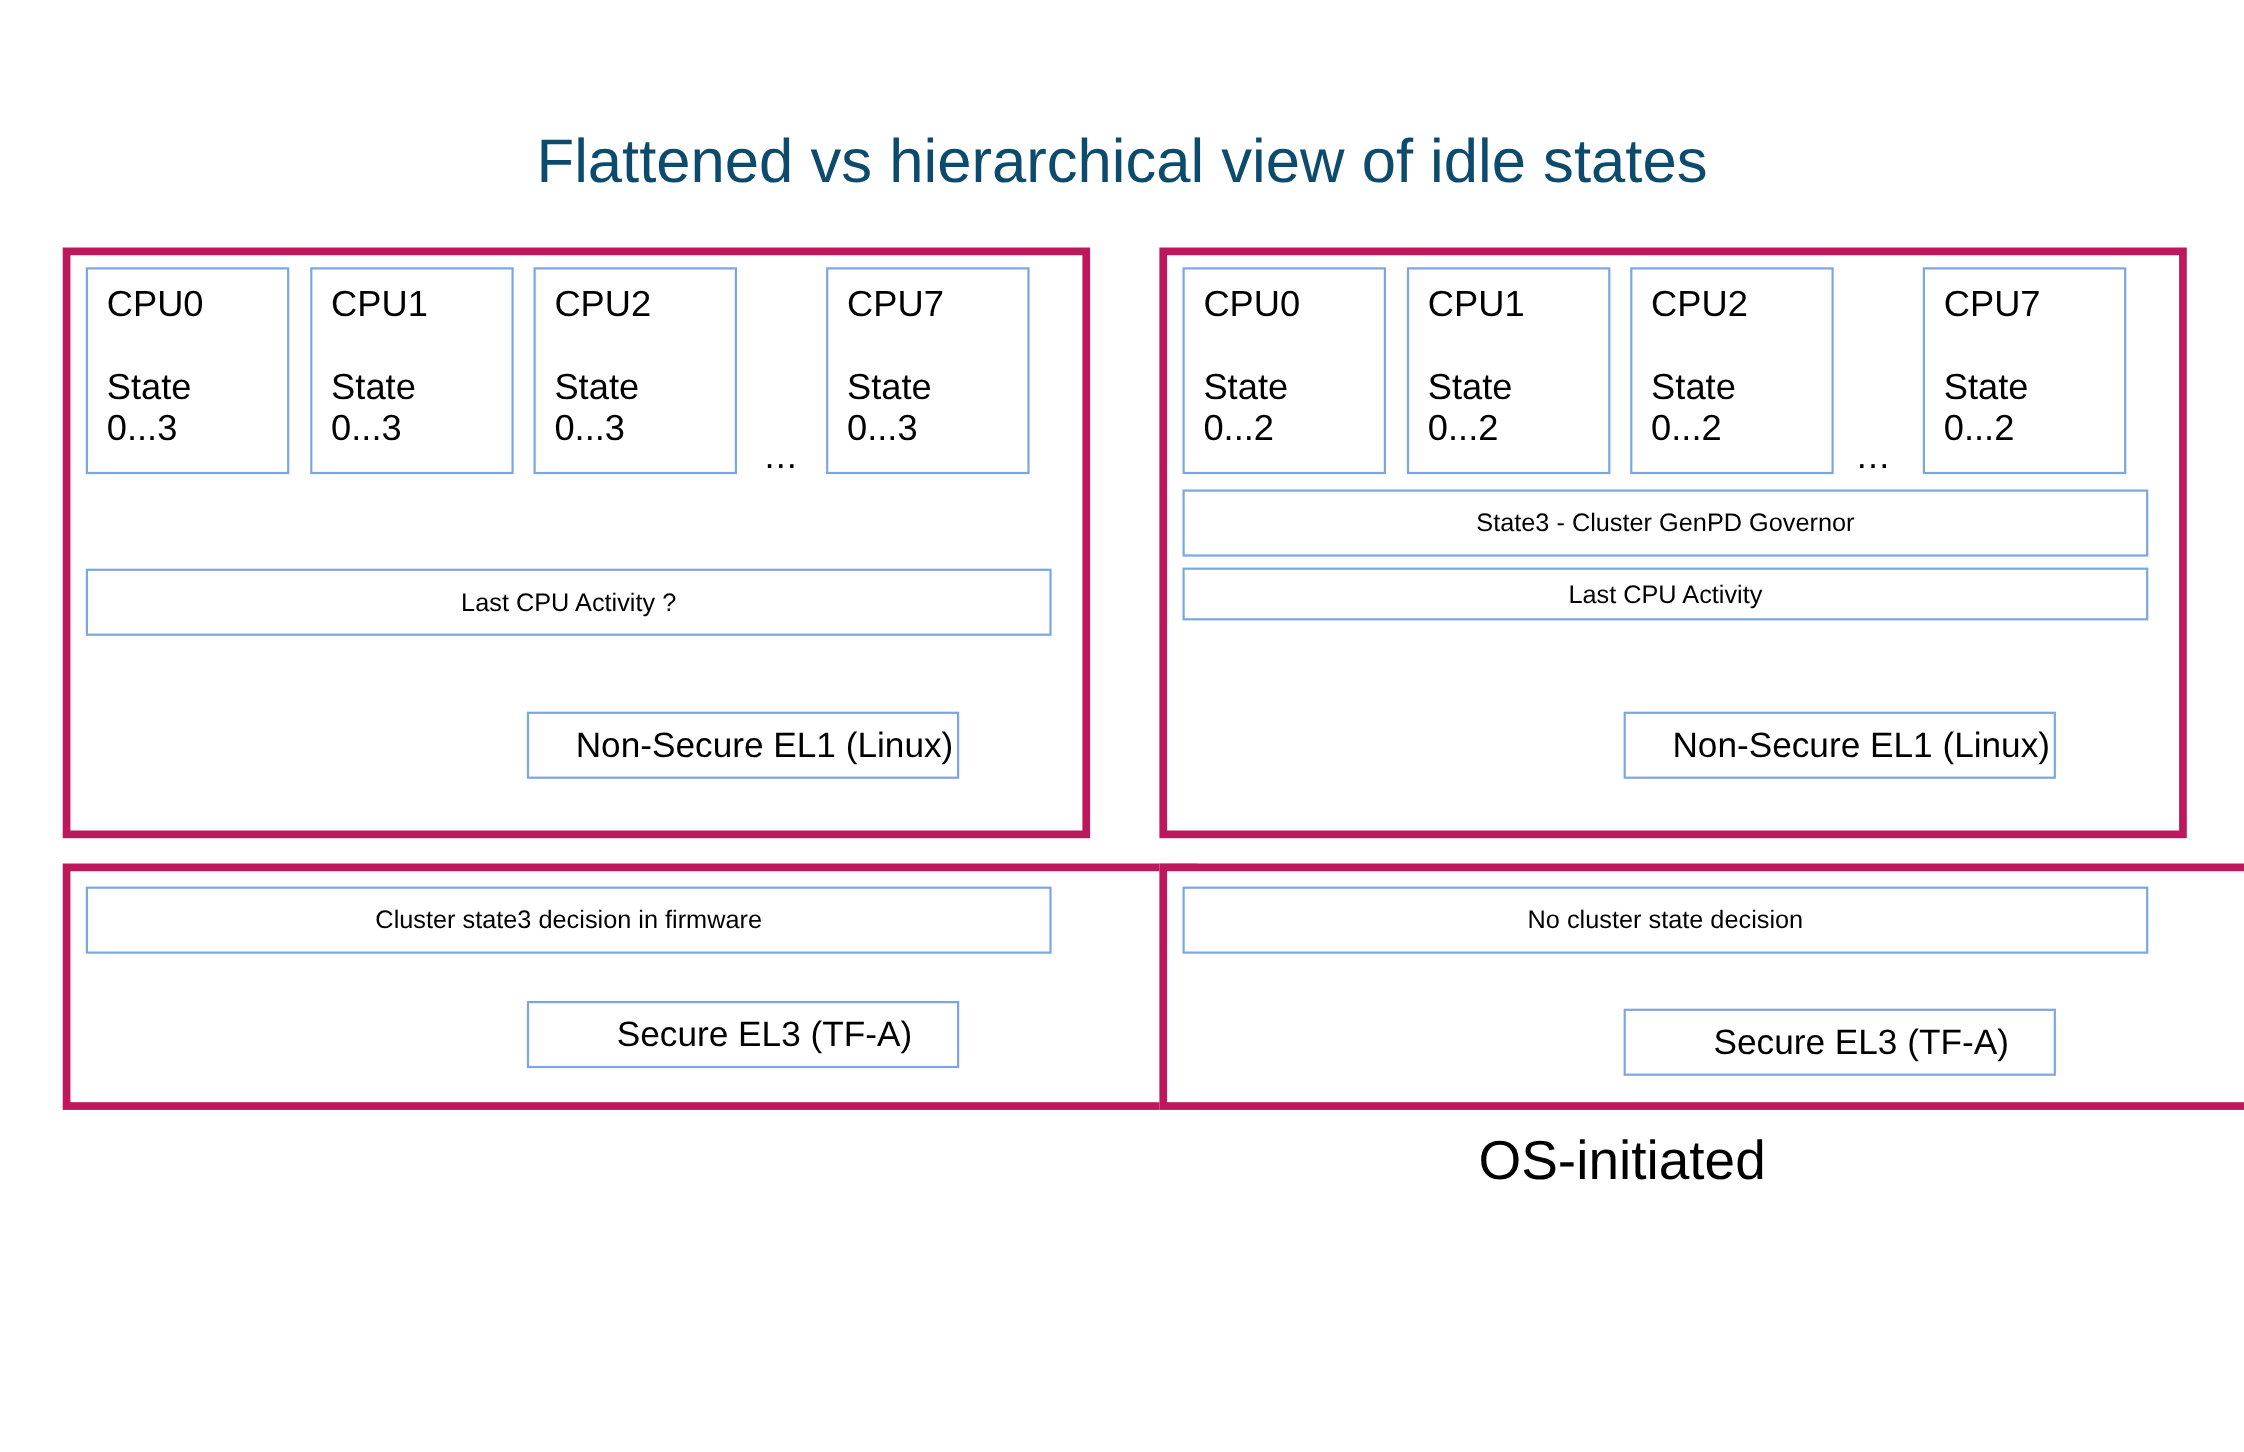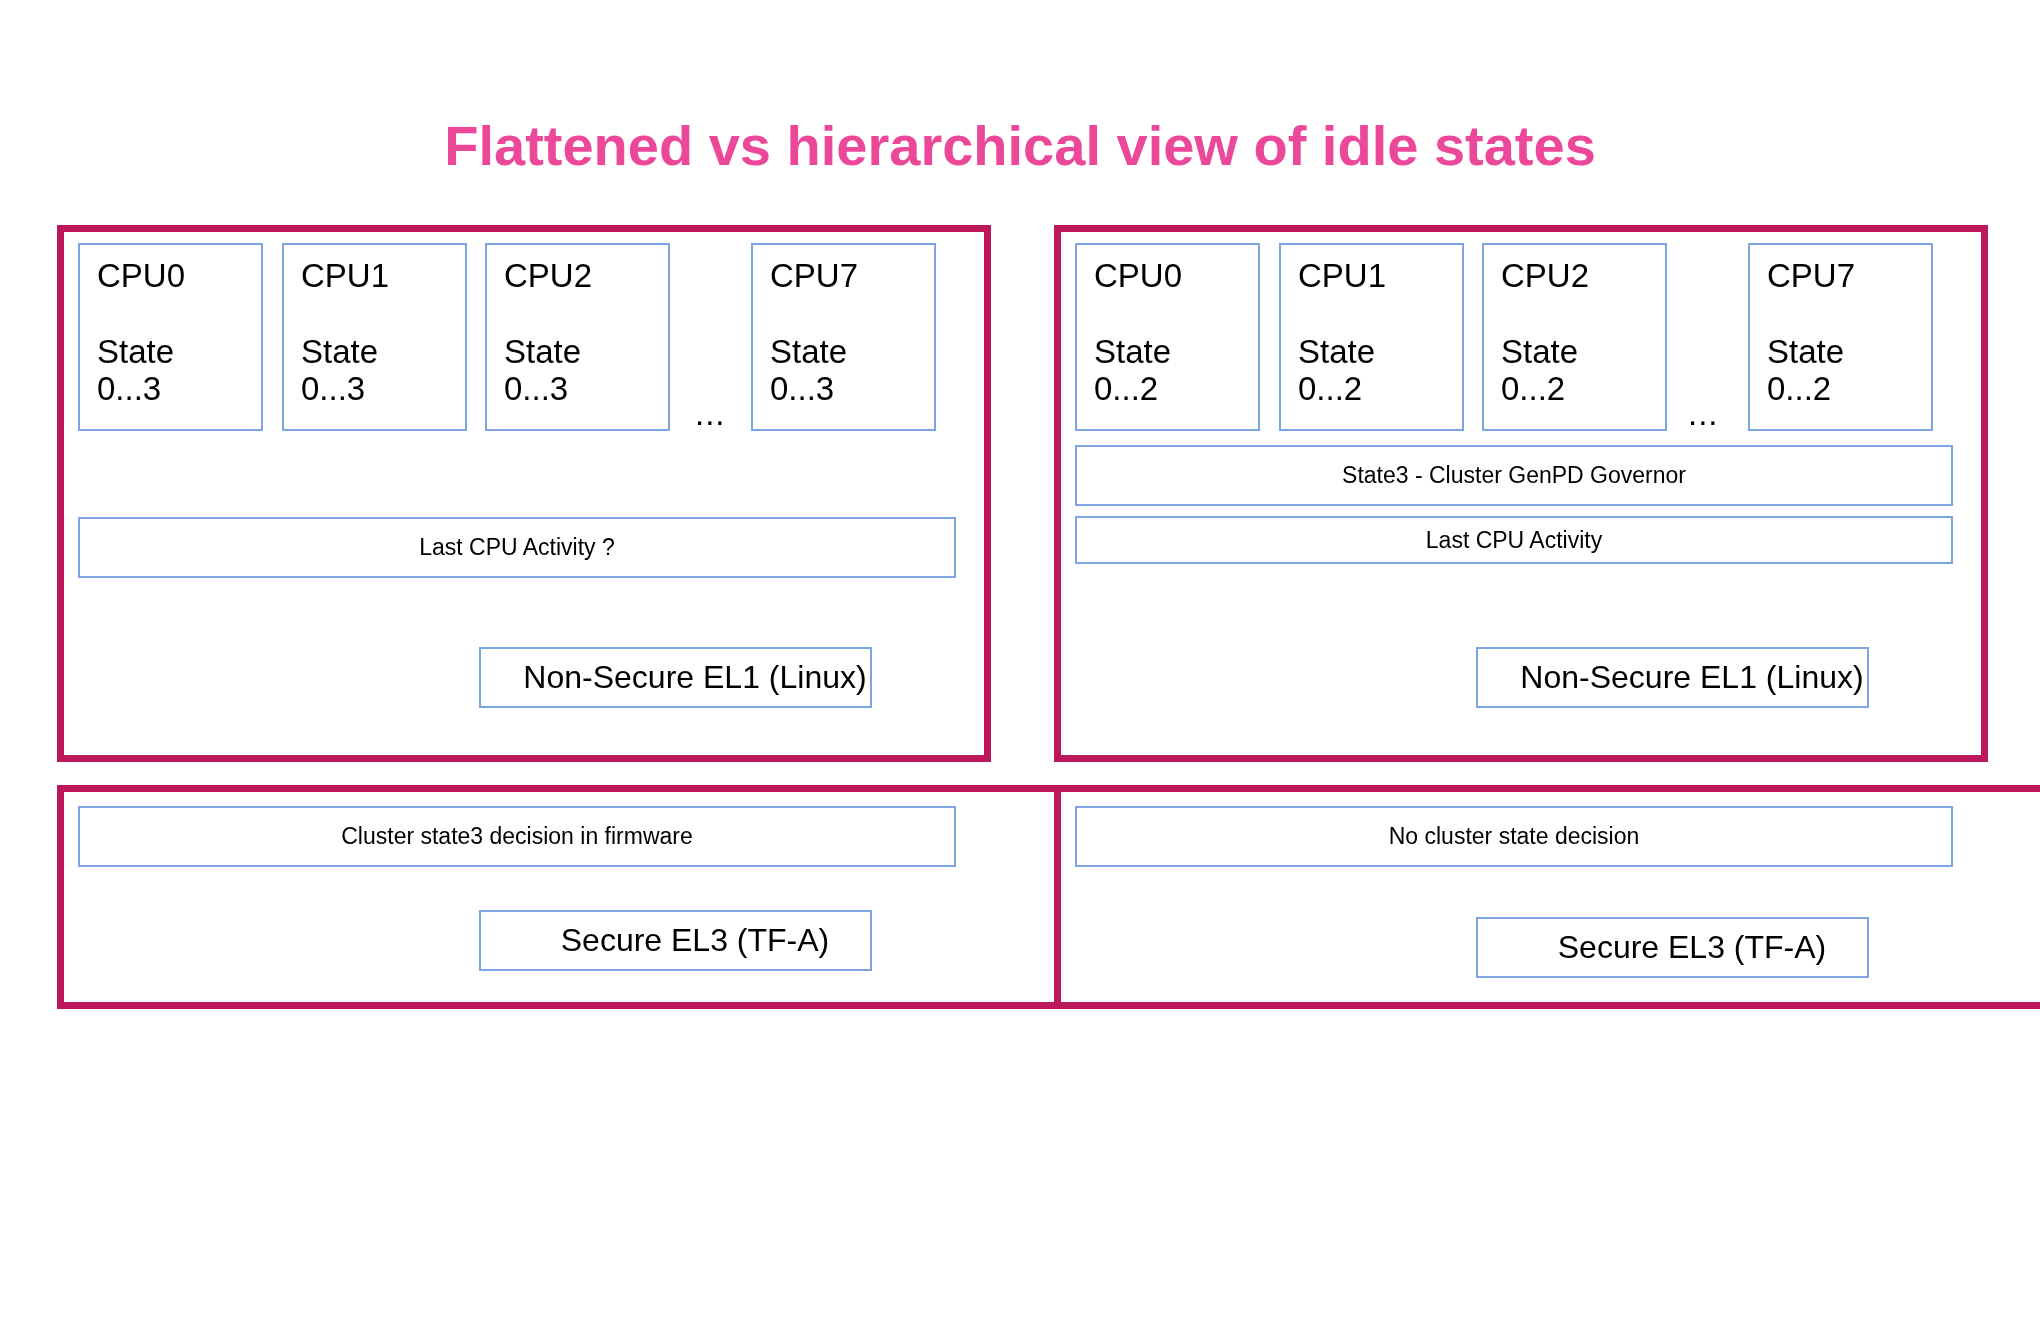--- a/index.html
+++ b/index.html
@@ -17,24 +17,24 @@
   }
 
   
   #diagram-title {
     position: absolute;
     left: 0;
     top: 118px;
     width: 2040px;
     text-align: center;
     font-size: 56px;
-    font-weight: 700;
+    font-weight: 400;
     line-height: 1.0;
     letter-spacing: 0px;
-    color: #ec4899;
+    color: #0c4a6e;
     white-space: nowrap;
   }
 
   
   .column {
     position: absolute;
     top: 0;
     width: 934px;
     height: 1320px;
   }
@@ -219,13 +219,14 @@
 
     <div class="box level-box level-el1">Non-Secure EL1 (Linux)</div>
   </div>
 
   <div class="panel panel-el3">
     <div class="box bar-box bar-firmware-decision">No cluster state decision</div>
 
     <div class="box level-box level-el3">Secure EL3 (TF-A)</div>
   </div>
 
+  <div class="column-caption">OS-initiated</div>
 </div>
 
 </body></html>

